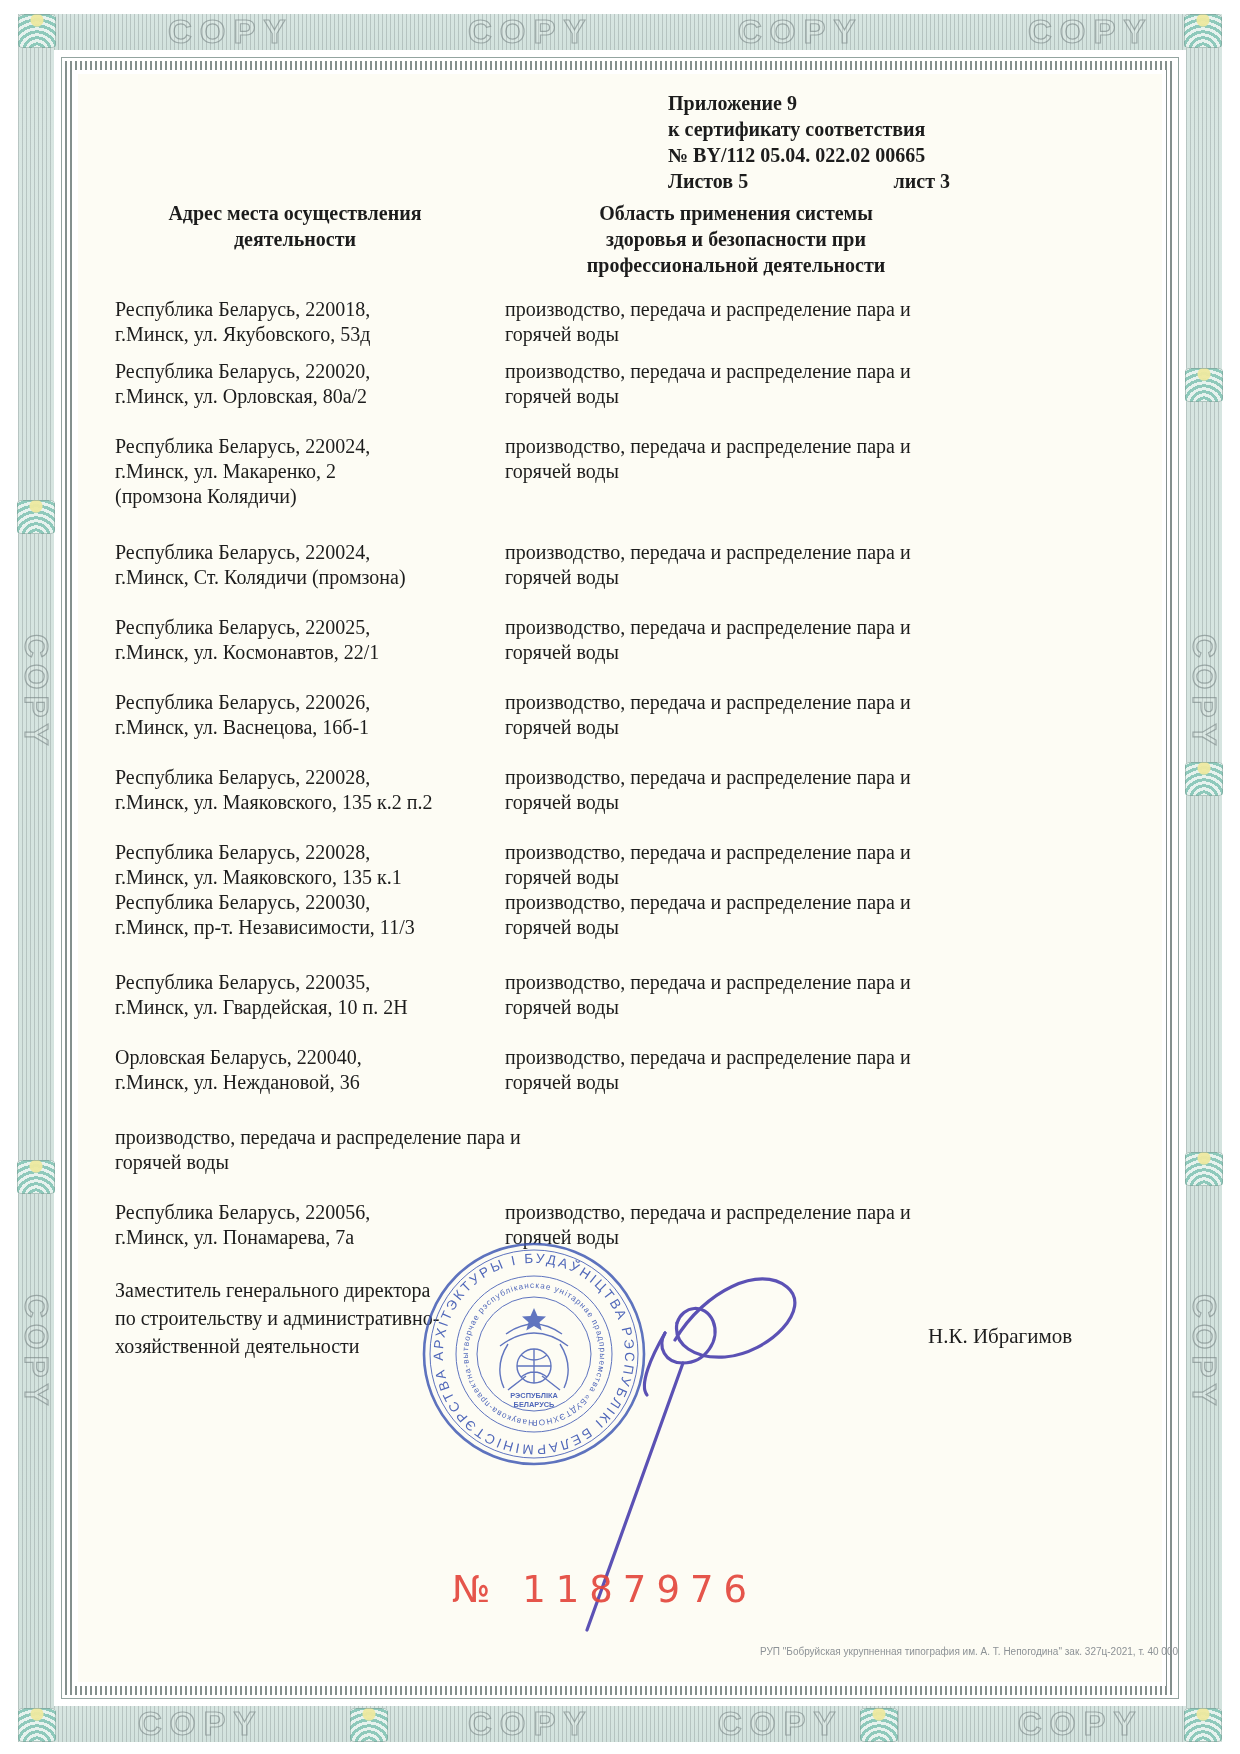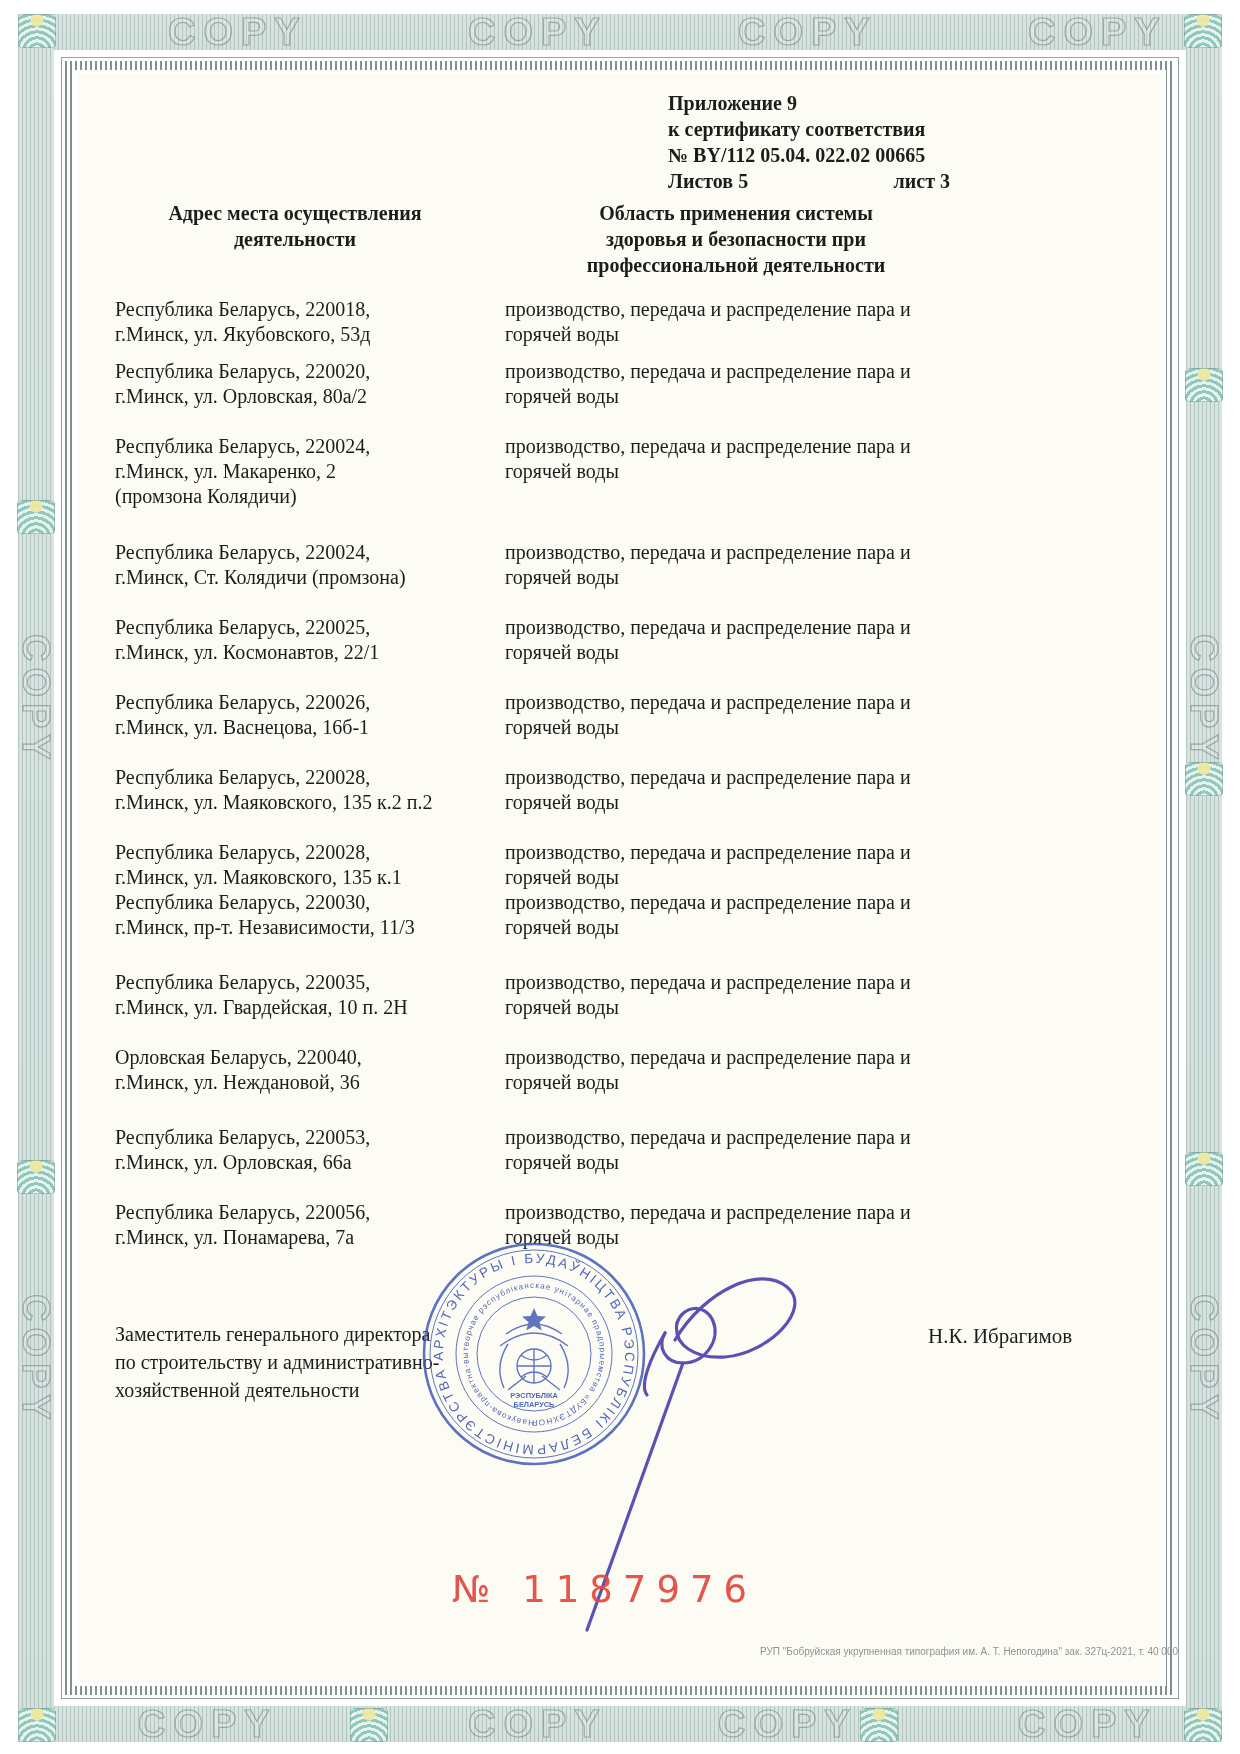--- a/index.html
+++ b/index.html
@@ -17,21 +17,21 @@
       linear-gradient(#d8e6e2,#d2e2dd);
     overflow:hidden;
   }
   .band-top{left:18px;right:18px;top:14px;height:36px;}
   .band-bottom{left:18px;right:18px;bottom:12px;height:36px;}
   .band-left{left:18px;top:14px;bottom:12px;width:36px;}
   .band-right{right:18px;top:14px;bottom:12px;width:36px;}
   .copy{
     position:absolute;
     font-family:"Liberation Sans",sans-serif;
-    font-weight:bold;font-size:38px;letter-spacing:8px;line-height:36px;
+    font-weight:bold;font-size:33px;letter-spacing:8px;line-height:36px;
     color:rgba(255,255,255,0.12);
     -webkit-text-stroke:1.2px rgba(120,132,132,0.62);
     user-select:none;
   }
   .copy.vert{writing-mode:vertical-rl;letter-spacing:6px;}
   .medallion{
     position:absolute;width:38px;height:34px;border-radius:4px;
     background:
       radial-gradient(circle at 50% 18%, rgba(238,233,160,.95) 0 6px, rgba(238,233,160,0) 7px),
       repeating-radial-gradient(circle at 50% 110%, #8ec9bb 0 3px, #e7f2ee 3px 6px),
@@ -59,21 +59,21 @@
   .row:first-child{margin-top:0;}
   .row:nth-child(2){margin-top:12px;}
   .row:nth-child(4){margin-top:31px;}
   .row:nth-child(9){margin-top:0;}
   .row:nth-child(10){margin-top:30px;}
   .row:nth-child(12){margin-top:30px;}
   .cell-addr{width:390px;flex:0 0 390px;}
   .cell-scope{width:470px;flex:0 0 470px;}
   
   .sig-title{position:absolute;left:115px;top:1276px;width:430px;
-    font-size:20px;line-height:28px;margin-top:44px;}
+    font-size:20px;line-height:28px;}
   .signer-name{position:absolute;left:928px;top:1324px;font-size:21px;}
   .stamp{position:absolute;left:418px;top:1238px;opacity:.9;}
   .signature-svg{position:absolute;left:555px;top:1245px;}
   .form-number{position:absolute;left:452px;top:1568px;
     font-family:"DejaVu Sans",sans-serif;font-weight:normal;font-size:37px;
     letter-spacing:10px;color:#e4473d;opacity:.92;}
   .printer-note{position:absolute;right:62px;top:1646px;
     font-family:"Liberation Sans",sans-serif;font-size:10px;color:#8d9296;}
 </style>
 </head>
@@ -242,24 +242,20 @@
       <div class="cell-addr">
         <div>Орловская Беларусь, 220040,</div>
         <div>г.Минск, ул. Неждановой, 36</div>
       </div>
       <div class="cell-scope">
         <div>производство, передача и распределение пара и</div>
         <div>горячей воды</div>
       </div>
     </div>
     <div class="row">
-      <div class="cell-addr">
-        <div>Республика Беларусь, 220053,</div>
-        <div>г.Минск, ул. Орловская, 66а</div>
-      </div>
       <div class="cell-scope">
         <div>производство, передача и распределение пара и</div>
         <div>горячей воды</div>
       </div>
     </div>
     <div class="row">
       <div class="cell-addr">
         <div>Республика Беларусь, 220056,</div>
         <div>г.Минск, ул. Понамарева, 7а</div>
       </div>

